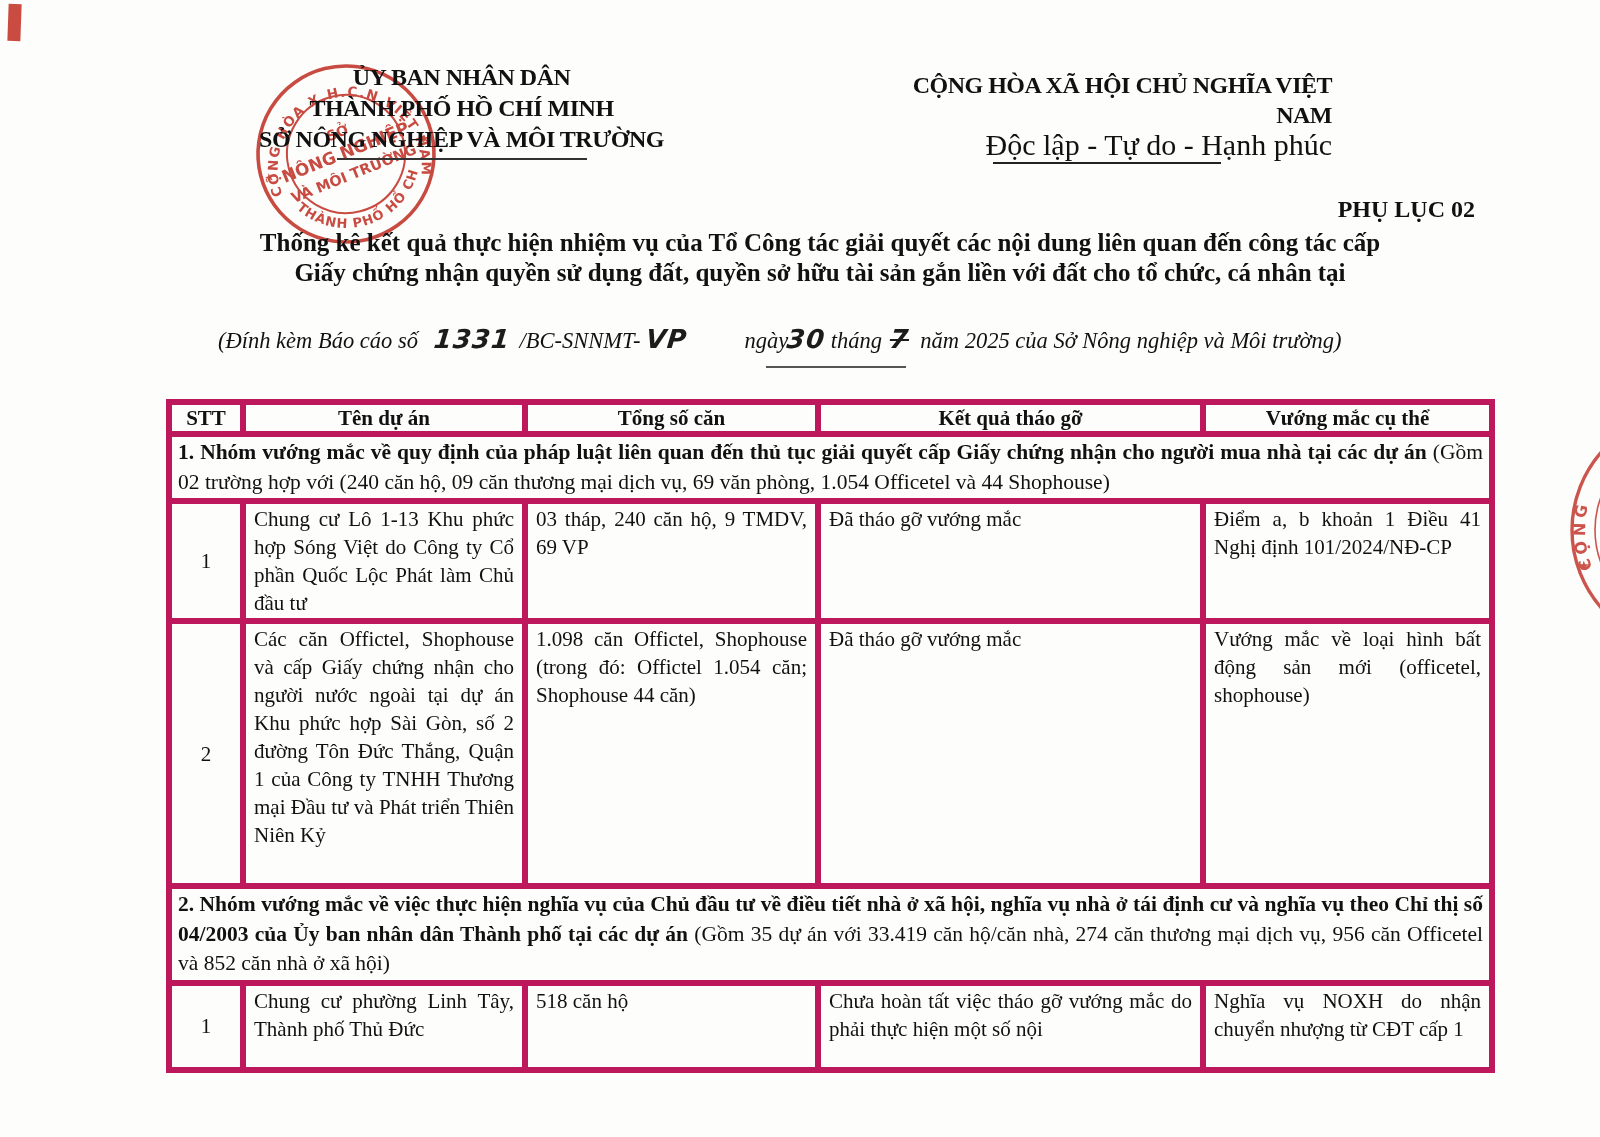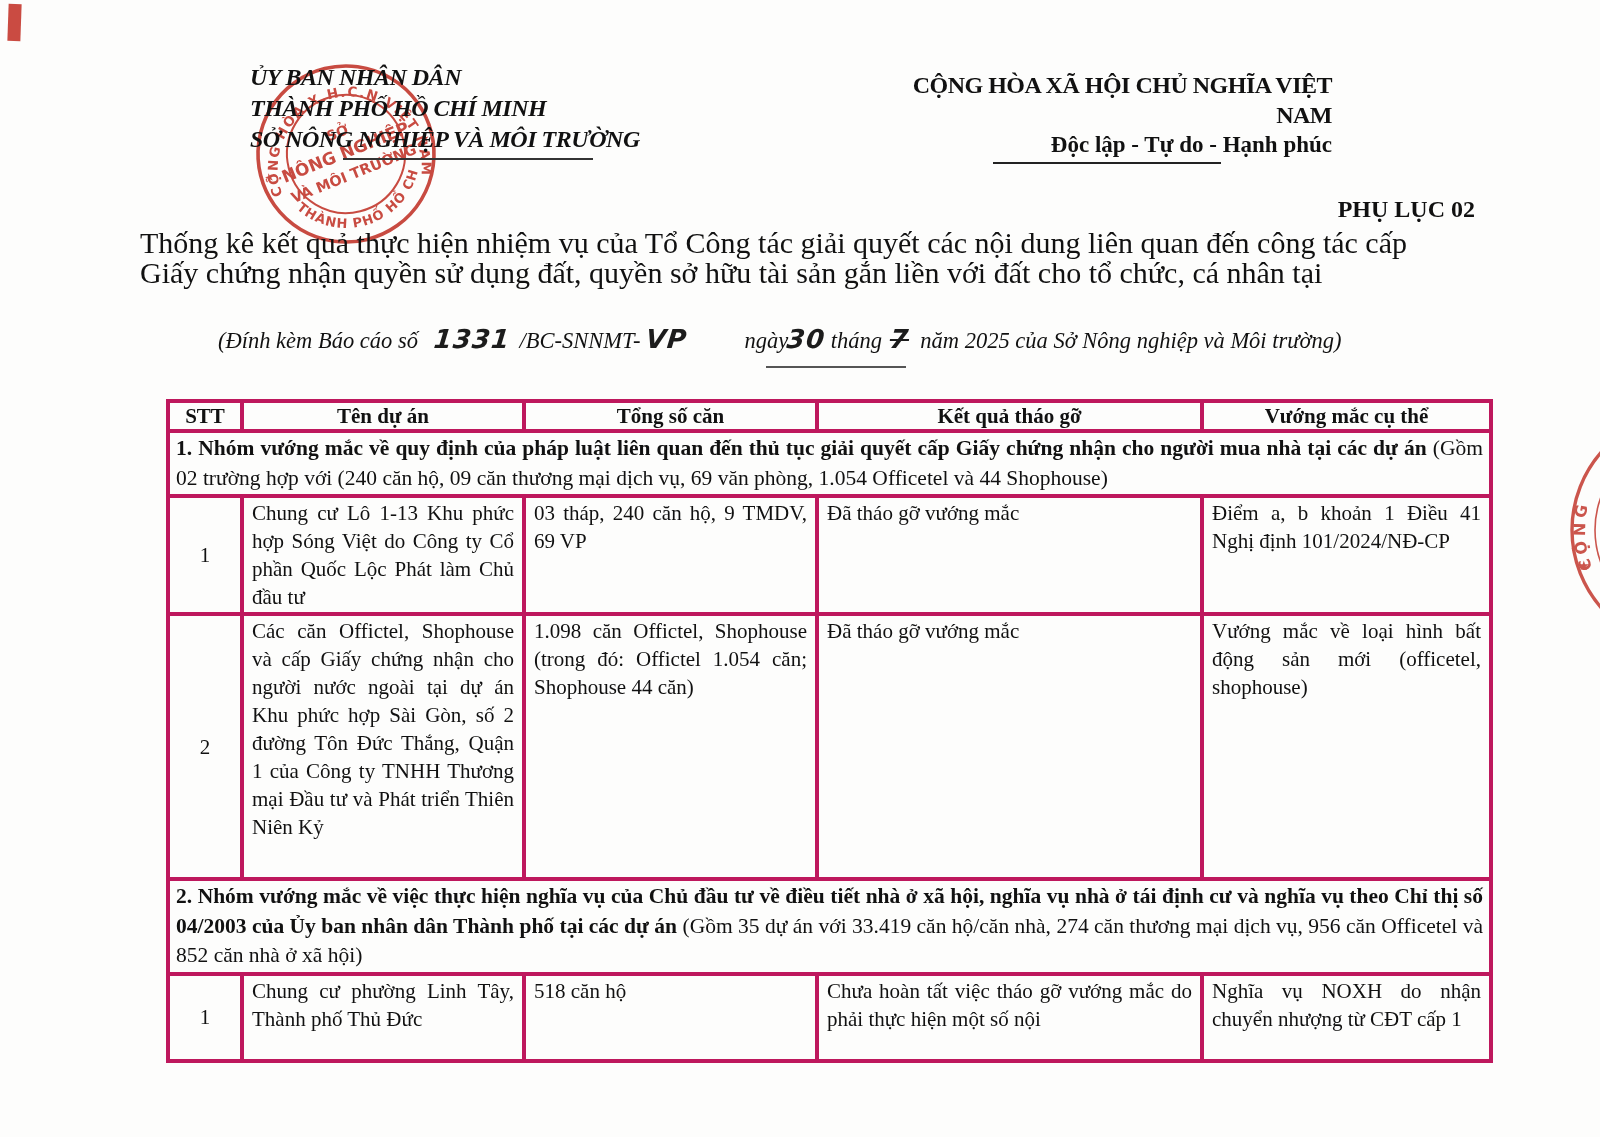--- a/index.html
+++ b/index.html
@@ -1,43 +1,43 @@
 <!DOCTYPE html>
 <html><head>
 <meta charset="utf-8">
 <style>
   html,body{margin:0;padding:0;background:#e8e8e8;}
   .page{
     position:relative;width:1600px;height:1137px;background:#fdfdfc;
     font-family:"Liberation Serif", serif;color:#111;overflow:hidden;
   }
   
-  .hdr-left{position:absolute;left:250px;top:62px;width:435px;text-align:left;z-index:3;font-style:italic;}
+  .hdr-left{position:absolute;left:244px;top:62px;width:435px;text-align:center;z-index:3;}
   .hdr-left .l1{font-size:24px;font-weight:bold;line-height:31px;letter-spacing:-0.5px;}
   .hdr-left .rule{width:250px;margin:3px auto 0 auto;border-top:2px solid #333;}
   .hdr-right{position:absolute;left:882px;top:70px;width:450px;text-align:right;z-index:3;}
   .hdr-right .l1{font-size:24px;font-weight:bold;line-height:30px;letter-spacing:-0.5px;}
-  .hdr-right .l2{font-size:23px;font-weight:bold;line-height:30px;}
+  .hdr-right .l2{font-size:30px;font-weight:normal;line-height:30px;}
   .hdr-right .rule{width:228px;margin:2px auto 0 auto;border-top:2px solid #222;}
   
   .appendix{position:absolute;left:165px;top:196px;width:1310px;text-align:right;
     font-size:24px;font-weight:bold;z-index:3;}
-  .doc-title{position:absolute;left:140px;top:228px;width:1360px;text-align:left;
-    font-size:30px;font-weight:normal;line-height:30px;z-index:3;}
+  .doc-title{position:absolute;left:140px;top:228px;width:1360px;text-align:center;
+    font-size:25px;font-weight:bold;line-height:30px;z-index:3;}
   .attach{position:absolute;left:218px;top:324px;width:1290px;font-style:italic;
     font-size:22.5px;z-index:3;white-space:nowrap;}
   .hw{font-family:"DejaVu Sans",sans-serif;font-style:italic;font-weight:bold;
     font-size:26px;display:inline-block;transform:skewX(-6deg);color:#1c1c1c;letter-spacing:1px;}
   .hw-strike{text-decoration:line-through;}
   .gap{display:inline-block;width:46px;}
   .attach-rule{position:absolute;left:766px;top:366px;width:140px;border-top:2px solid #555;z-index:3;}
   
   table.doc{position:absolute;left:166px;top:399px;width:1323px;z-index:3;
     border-collapse:collapse;table-layout:fixed;font-size:21px;}
-  table.doc td{border:4px solid #be185d;vertical-align:top;padding:1px 8px;line-height:28px;}
+  table.doc td{border:6px solid #be185d;vertical-align:top;padding:1px 8px;line-height:28px;}
   table.doc td.th{font-weight:bold;text-align:center;vertical-align:middle;padding:0 2px;line-height:26px;}
   table.doc td.stt{text-align:center;vertical-align:middle;}
   table.doc td.j{text-align:justify;margin-left:24px;}
   table.doc td.band{padding:1px 6px;line-height:29.5px;font-size:21.5px;text-align:justify;}
   table.doc td.band b{font-weight:bold;}
   
   .stamp{position:absolute;left:243px;top:50px;z-index:2;mix-blend-mode:multiply;opacity:.9;}
   .corner-stamp{position:absolute;left:1558px;top:448px;width:42px;height:175px;overflow:hidden;z-index:2;
     mix-blend-mode:multiply;opacity:.85;}
   .corner-stamp svg{position:absolute;left:2px;top:-48px;}

